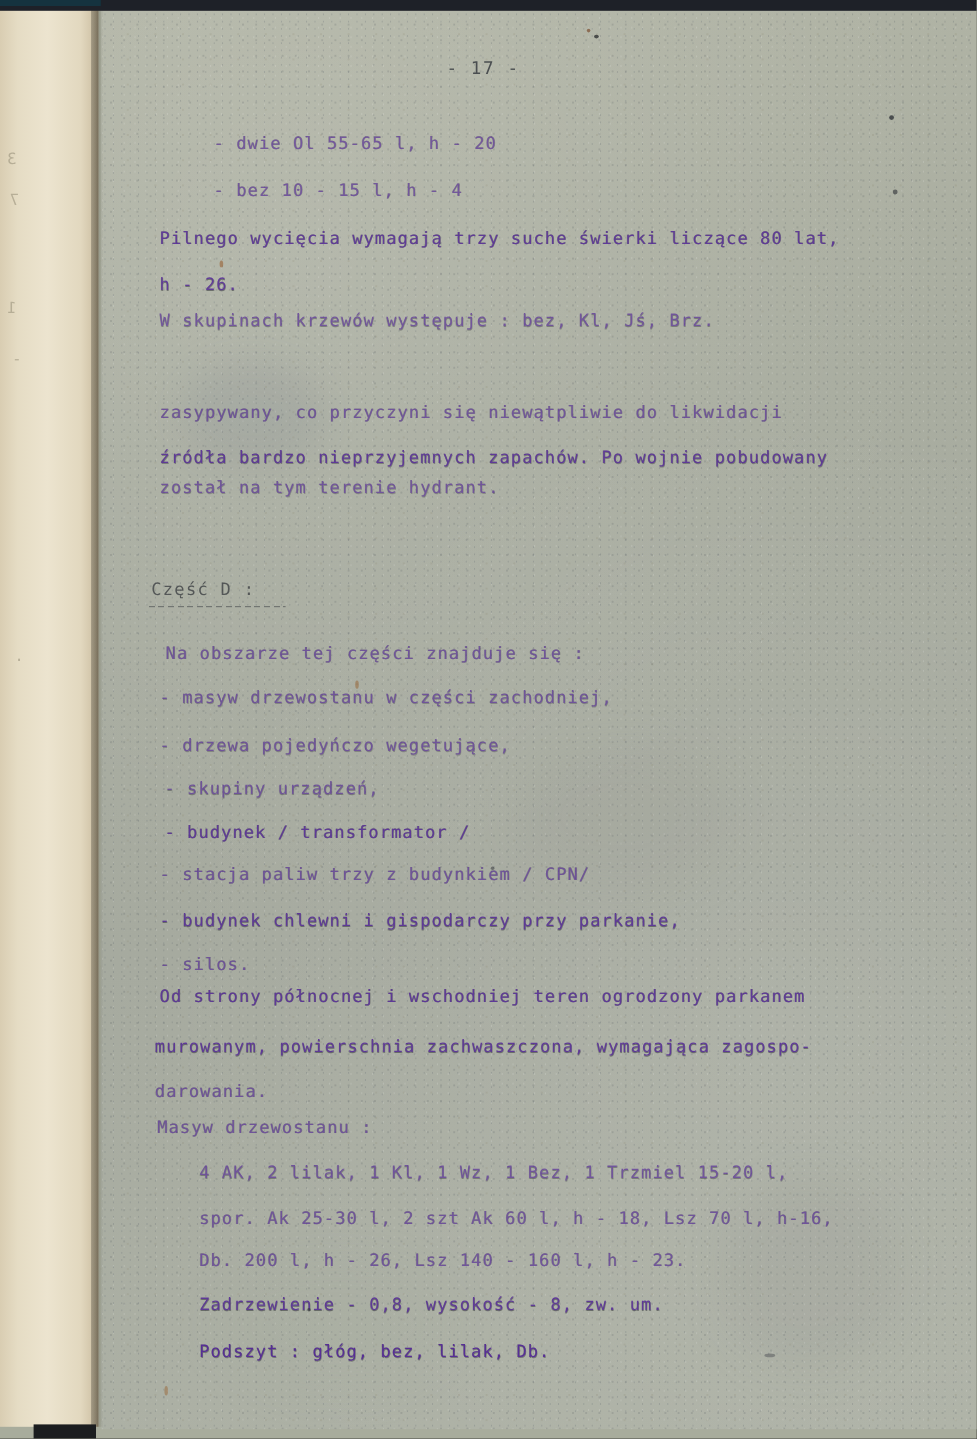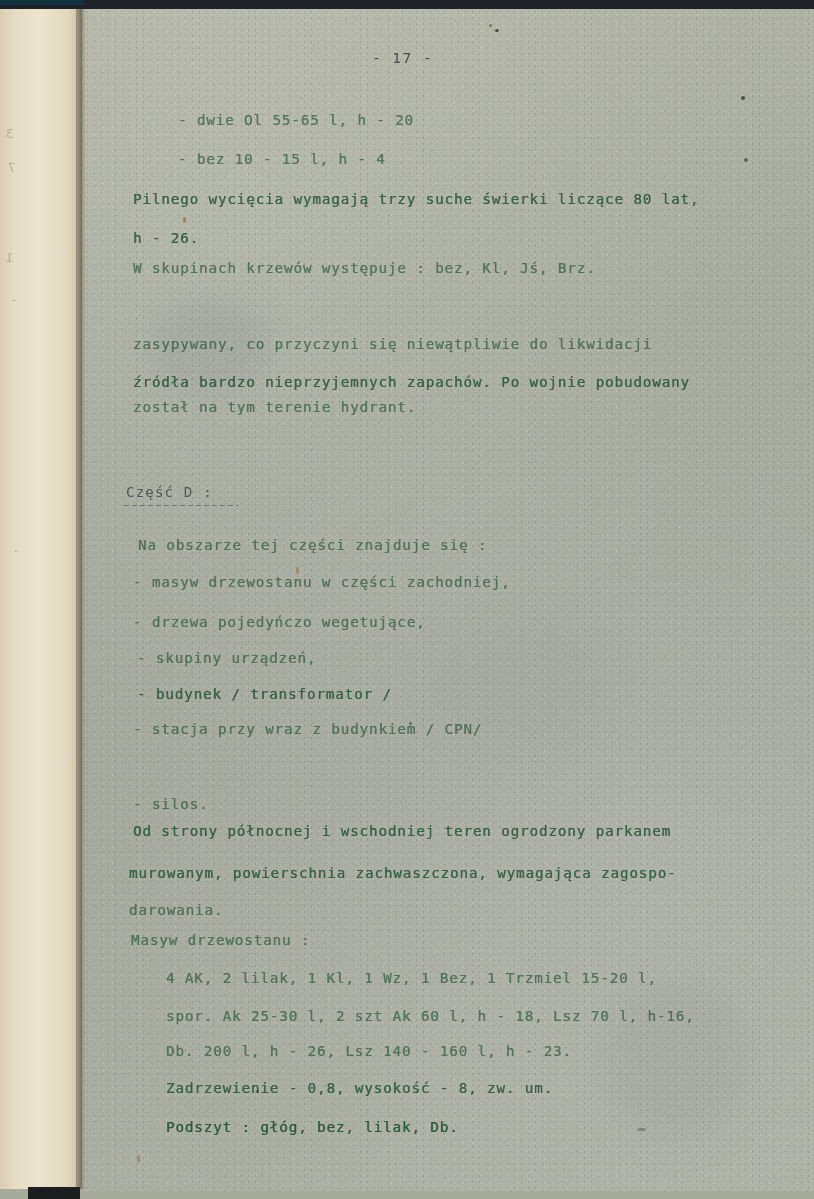--- a/index.html
+++ b/index.html
@@ -111,21 +111,21 @@
   .text-layer {
     position: absolute;
     left: 0; top: 0;
     width: 814px; height: 948px;
     z-index: 8;
     border-radius: 12px;
   }
   .ln {
     position: absolute;
     white-space: pre;
-    color: #14532d;
+    color: #4c1d95;
     font-family: "DejaVu Sans Mono", "Liberation Mono", monospace;
     font-size: 14.2px;
     letter-spacing: 0.9px;
     line-height: 1;
     opacity: 0.80;
     text-shadow:
        0.4px 0.3px 0.4px rgba(45,48,54,0.50),
       -0.3px 0.2px 0.5px rgba(60,62,60,0.35);
   }
   .faded   { opacity: 0.62; }
@@ -206,21 +206,22 @@
 
     <div class="heading" style="left:126px; top:485px;">Część D :</div>
     <div class="heading-rule" style="left:124px; top:505px; width:114px;"></div>
 
     <div class="ln faded" style="left:138px; top:538px;">Na obszarze tej części znajduje się :</div>
 
     <div class="ln faded" style="left:133px; top:575px;">- masyw drzewostanu w części zachodniej,</div>
     <div class="ln faded" style="left:133px; top:615px;">- drzewa pojedyńczo wegetujące,</div>
     <div class="ln faded" style="left:137px; top:651px;">- skupiny urządzeń,</div>
     <div class="ln" style="left:137px; top:687px;">- budynek / transformator /</div>
-    <div class="ln faded" style="left:133px; top:722px;">- stacja przy wraz z budynkiem / CPN/</div>
+    <div class="ln faded" style="left:133px; top:722px;">- stacja paliw trzy z budynkiem / CPN/</div>
+    <div class="ln" style="left:133px; top:761px;">- budynek chlewni i gispodarczy przy parkanie,</div>
     <div class="ln faded" style="left:133px; top:797px;">- silos.</div>
 
     <div class="ln" style="left:133px; top:824px;">Od strony północnej i wschodniej teren ogrodzony parkanem</div>
     <div class="ln" style="left:129px; top:866px;text-align:center;">murowanym, powierschnia zachwaszczona, wymagająca zagospo-</div>
     <div class="ln faded" style="left:129px; top:903px;">darowania.</div>
 
     <div class="ln faded" style="left:131px; top:933px;">Masyw drzewostanu :</div>
 
     <div class="ln faded" style="left:166px; top:971px;">4 AK, 2 lilak, 1 Kl, 1 Wz, 1 Bez, 1 Trzmiel 15-20 l,</div>
     <div class="ln faded" style="left:166px; top:1009px;">spor. Ak 25-30 l, 2 szt Ak 60 l, h - 18, Lsz 70 l, h-16,</div>

